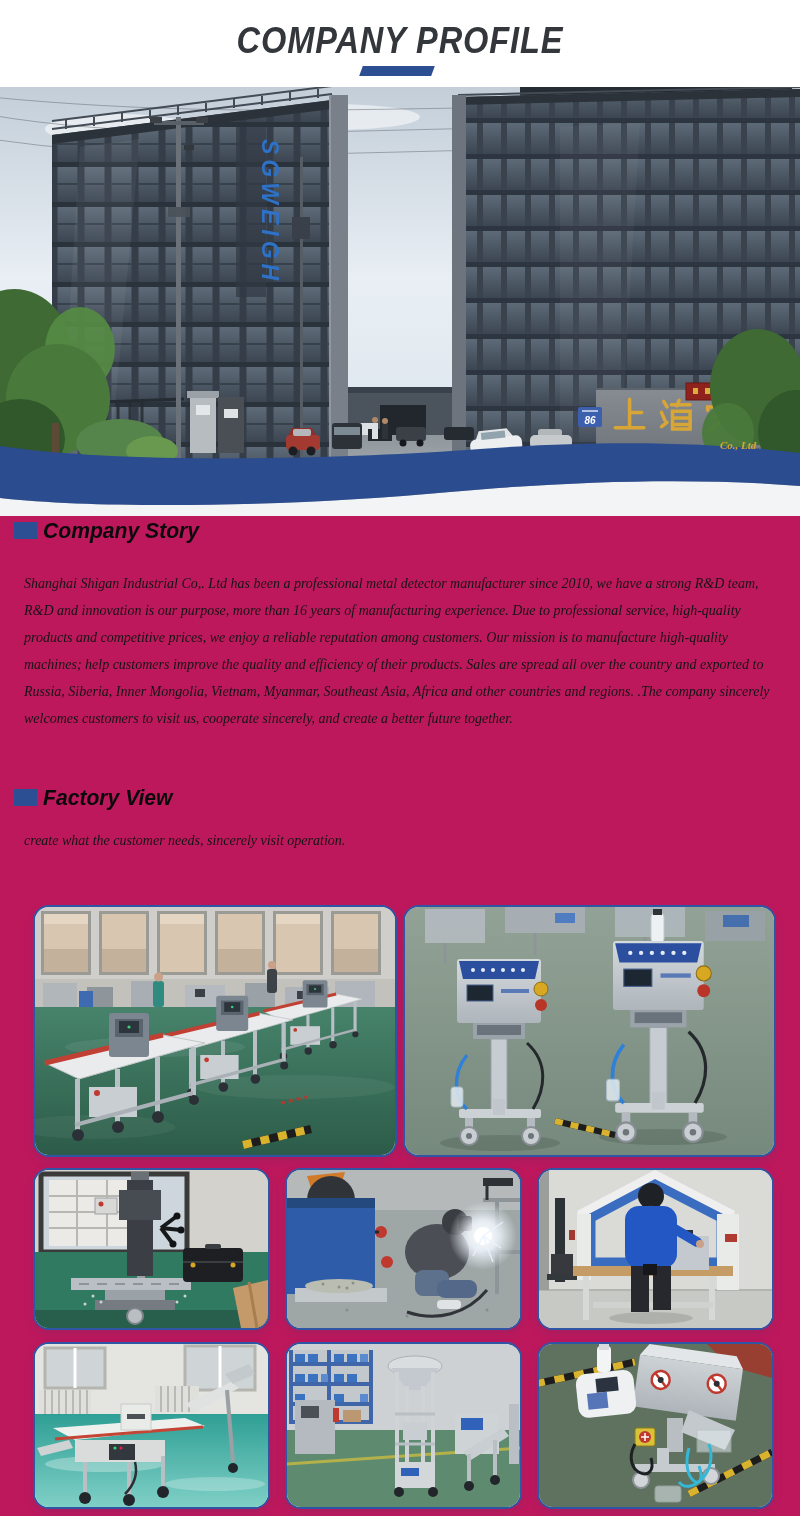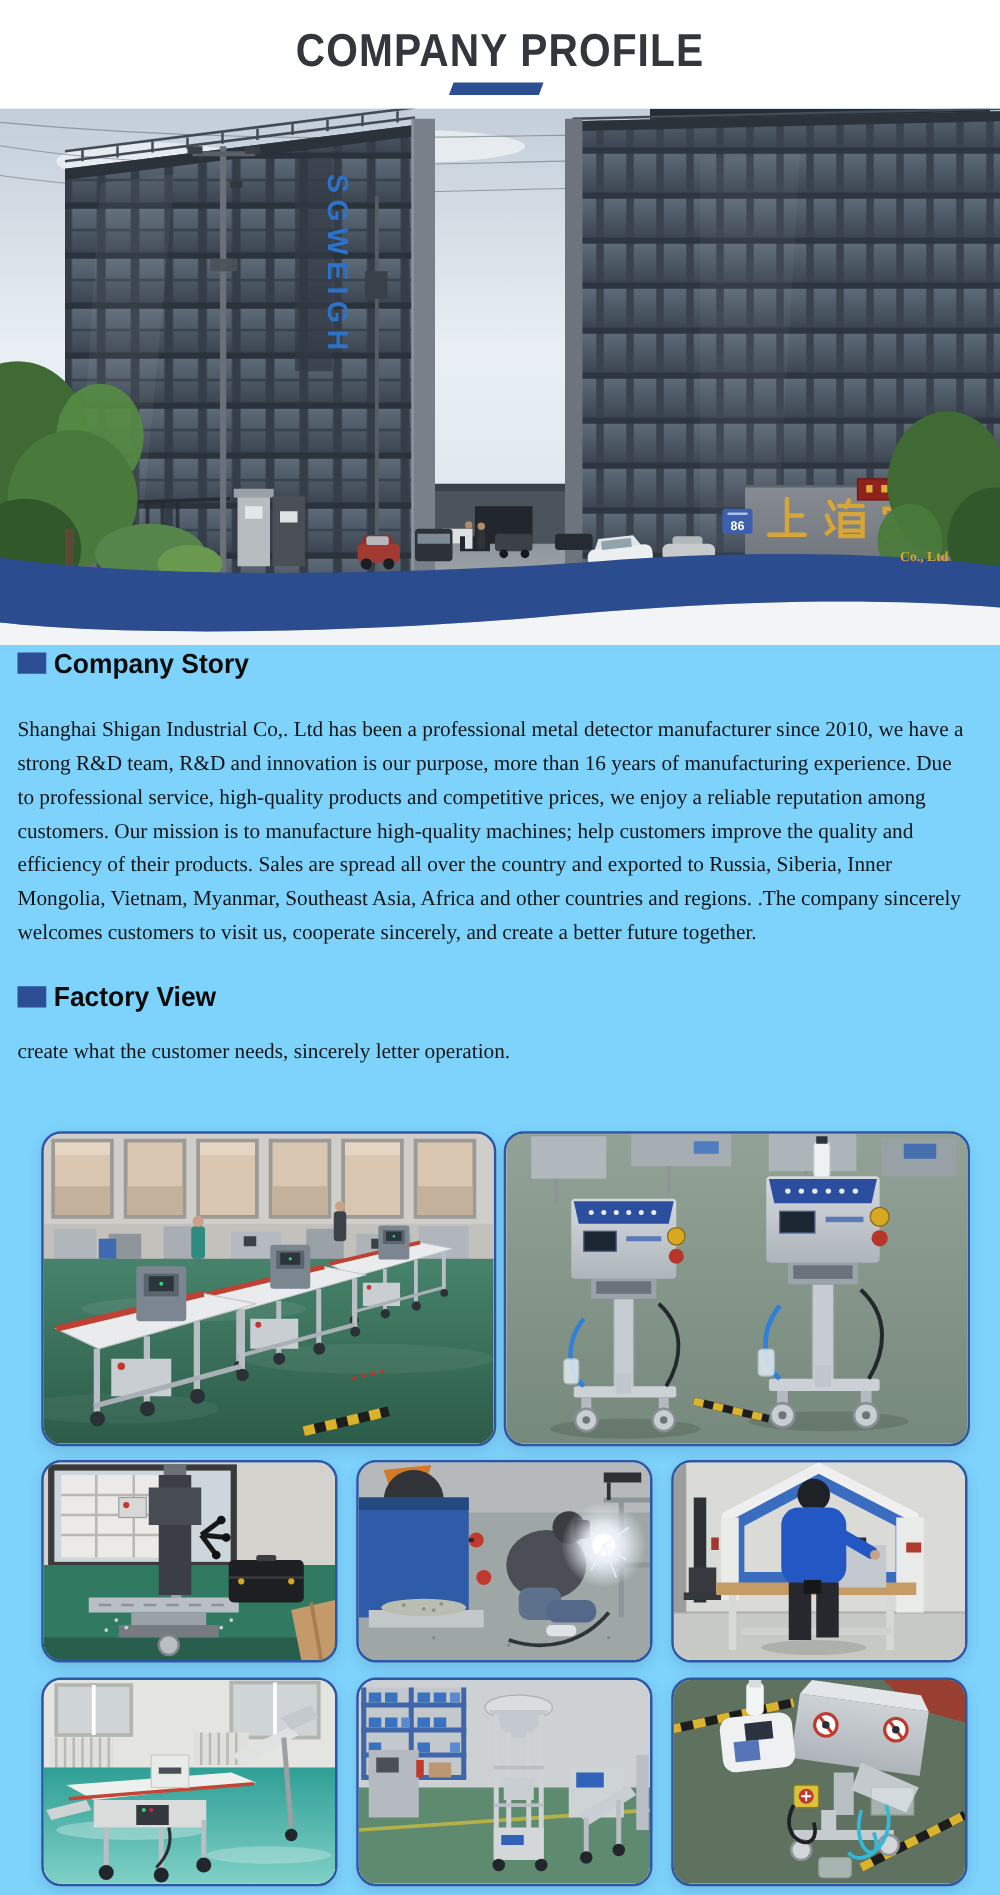--- a/index.html
+++ b/index.html
@@ -1,30 +1,30 @@
 <!DOCTYPE html>
 <html><head>
 <meta charset="utf-8">
 <style>
   html,body{margin:0;padding:0;background:#ffffff;}
-  .page{position:relative;width:800px;height:1516px;background:#7dd3fc;overflow:hidden;
-        font-family:"Liberation Sans",sans-serif;}
+  .page{position:relative;width:800px;height:1516px;background:#be185d;overflow:hidden;
+        font-family:"Liberation Sans",sans-serif;font-style:italic;}
   .header{position:absolute;top:0;left:0;width:800px;height:87px;background:#ffffff;}
   .page-title{position:absolute;top:20px;left:0;width:800px;text-align:center;
       font-size:37px;font-weight:bold;color:#33373c;letter-spacing:1px;
       transform:scaleX(.88);transform-origin:center;}
   .title-underline{position:absolute;top:66px;left:361px;width:72px;height:10px;
       background:#2b4f92;transform:skewX(-20deg);}
   .hero{position:absolute;top:87px;left:0;width:800px;height:429px;}
   .sec-head{position:absolute;left:14px;height:26px;}
   .sec-head .bullet{position:absolute;left:0;top:4px;width:23px;height:17px;background:#2b4f92;}
   .sec-head .label{position:absolute;left:29px;top:0;font-size:22px;font-weight:bold;color:#0a0a0a;
       white-space:nowrap;transform:scaleX(.96);transform-origin:left;}
-  .para{position:absolute;left:14px;width:760px;font-family:"Liberation Serif",serif;
-      font-size:17px;line-height:27px;color:#141414;}
+  .para{position:absolute;left:24px;width:760px;font-family:"Liberation Serif",serif;
+      font-size:14px;line-height:27px;color:#141414;}
   .para .ln{display:block;}
   .ph{position:absolute;border:2px solid #2e56a5;border-radius:16px;overflow:hidden;
       background:#dfe3e6;box-shadow:0 4px 10px rgba(40,60,100,.15);}
   .ph svg{display:block;width:100%;height:100%;}
 </style>
 </head>
 <body>
 
 <div class="page">
 
@@ -211,21 +211,21 @@
     <span class="bullet"></span>
     <span class="label">Company Story</span>
   </div>
   <div class="para" style="top:570px;">Shanghai Shigan  Industrial Co,. Ltd has been a professional metal detector manufacturer since 2010, we have a strong R&amp;D team, R&amp;D and innovation is our purpose, more than 16 years of manufacturing experience. Due to professional service, high-quality products and competitive prices, we enjoy a reliable reputation among customers. Our mission is to manufacture high-quality machines; help customers improve the quality and efficiency of their products. Sales are spread all over the country and exported to Russia, Siberia, Inner Mongolia, Vietnam, Myanmar, Southeast Asia, Africa and other countries and regions. .The company sincerely welcomes customers to visit us, cooperate sincerely, and create a better future together.</div>
 
   <div class="sec-head" style="top:785px;">
     <span class="bullet"></span>
     <span class="label">Factory View</span>
   </div>
   <div class="para" style="top:827px;line-height:28px;">
-    <span class="ln">create what the customer needs, sincerely letter operation.</span>
+    <span class="ln">create what the customer needs, sincerely visit operation.</span>
   </div>
 
   <div class="ph" style="top:905px;left:33px;width:360px;height:248px;" aria-label="Assembly workshop with rows of metal detector conveyors on green floor">
     <svg viewBox="0 0 360 248" preserveAspectRatio="none">
       <defs>
         <linearGradient id="fl1" x1="0" y1="0" x2="0" y2="1">
           <stop offset="0" stop-color="#47836b"></stop>
             <stop offset="1" stop-color="#2c5c49"></stop>
         </linearGradient>
         <g id="mdm">

